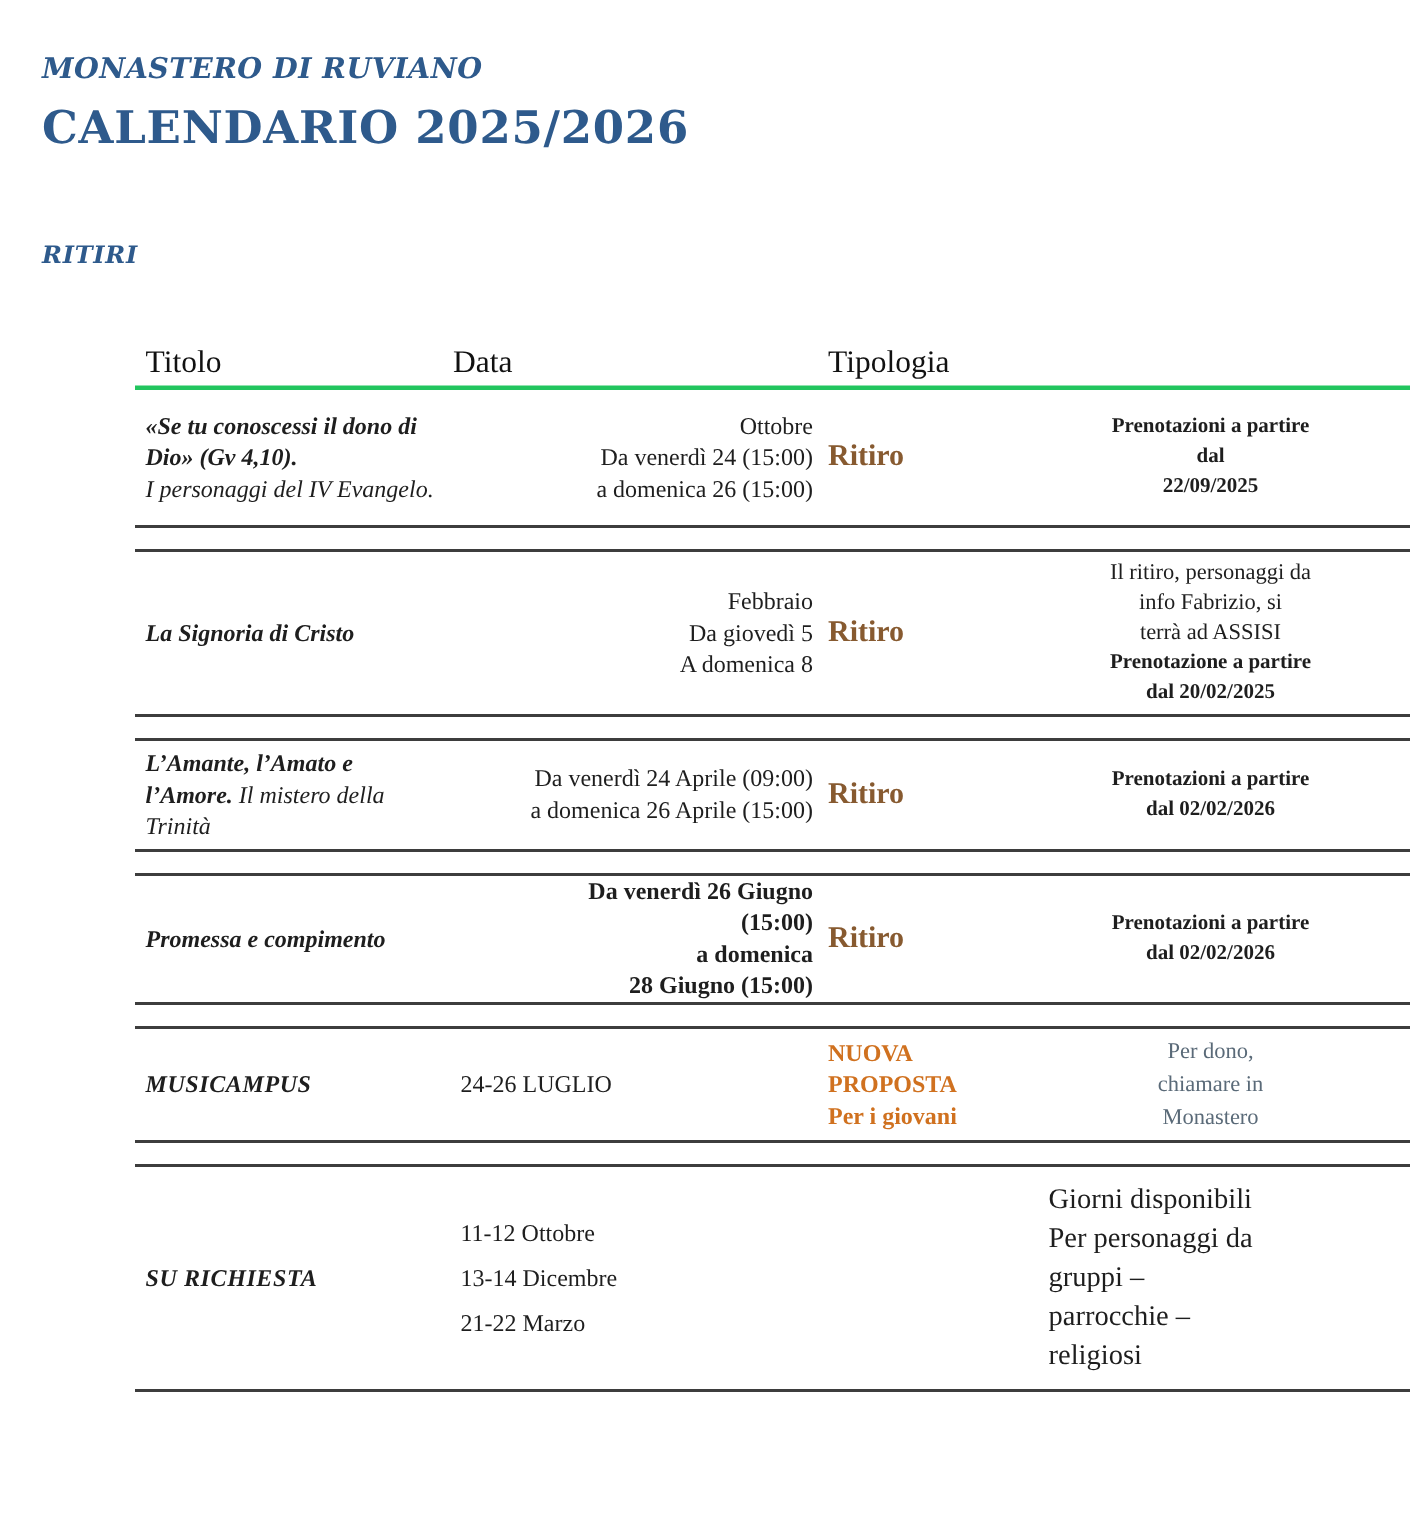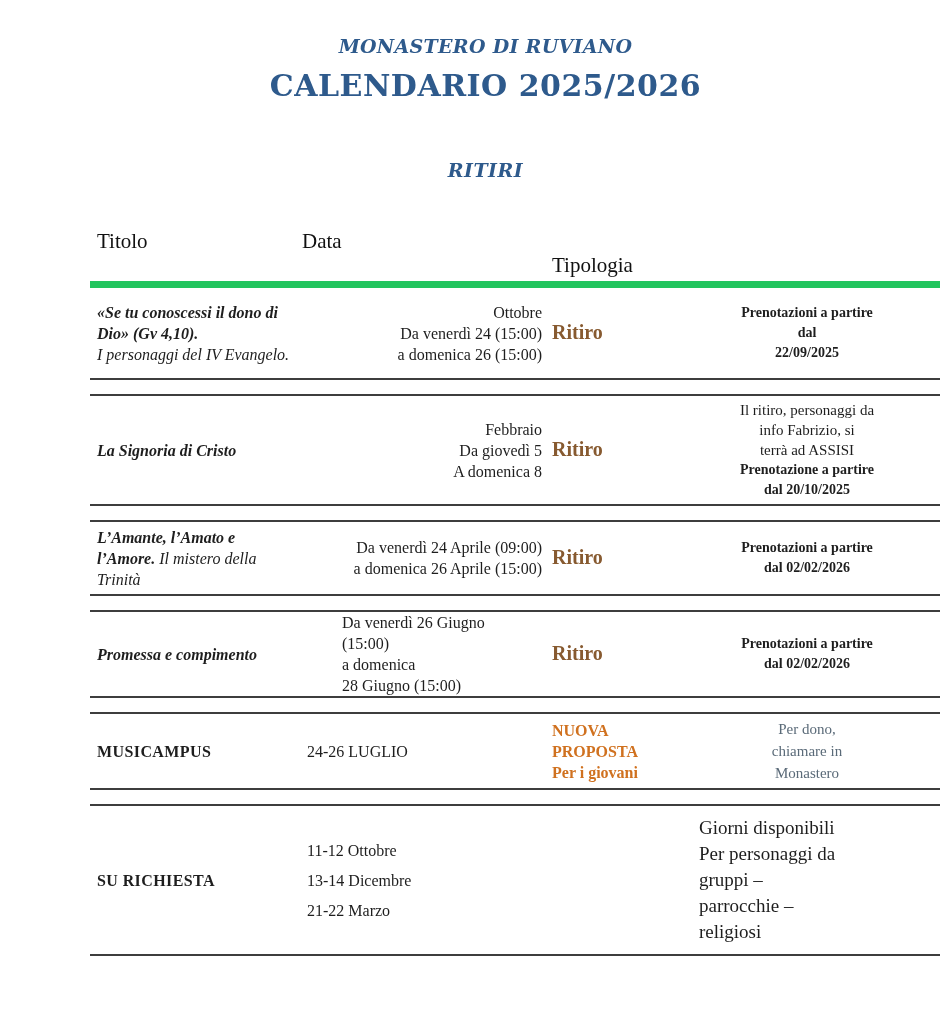--- a/index.html
+++ b/index.html
@@ -1,69 +1,69 @@
 <!DOCTYPE html>
 <html><head>
 <meta charset="utf-8">
 <style>
   html,body{margin:0;padding:0;background:#ffffff;}
   body{
     width:943px;height:1024px;overflow:hidden;
     font-family:"Liberation Serif", serif;
     color:#1e1e1e;
   }
-  .doc-header{ text-align:center; padding-top:34px;padding-left:28px; }
+  .doc-header{ padding-top:34px;padding-left:28px; }
   .doc-subtitle{
     font-family:"DejaVu Serif", serif;
     font-size:19px; font-weight:bold; font-style:italic;
     color:#2e5a8c; line-height:24px; letter-spacing:0.3px;
   }
   .doc-title{
     font-family:"DejaVu Serif", serif;
     font-size:30px; font-weight:bold; color:#2e5a8c;
     line-height:40px; margin:8px 0 0 0; letter-spacing:0.5px;
   }
   .doc-section{
     font-family:"DejaVu Serif", serif;
-    font-size:19px; font-weight:bold; font-style:italic;
+    font-size:16px; font-weight:bold; font-style:italic;
     color:#2e5a8c; line-height:24px; margin-top:52px; letter-spacing:0.5px;
   }
 
   .ritiri-table{ width:850px; margin:46px 0 0 90px; }
 
   .thead{
     display:grid; grid-template-columns:212px 240px 132px 266px;
-    border-bottom:7px solid #22c55e; padding-bottom:3px;
+    border-bottom:3px solid #22c55e; padding-bottom:3px;
   }
   .th{ font-size:21px; line-height:26px; color:#111; }
   .th.c1{ padding-left:7px; }
   .th.c2{ text-align:left; }
-  .th.c3{ padding-left:10px;margin-top:24px; }
+  .th.c3{ padding-left:10px; }
 
   .trow{
     display:grid; grid-template-columns:212px 240px 132px 266px;
     align-items:center;
     border-bottom:2px solid #3d3d3d;
   }
   .trow + .trow{ border-top:2px solid #3d3d3d; margin-top:14px; }
   .r1{ min-height:90px; } .r2{ min-height:96px; } .r3{ min-height:72px; }
   .r4{ min-height:76px; } .r5{ min-height:73px; } .r6{ min-height:148px; }
 
   .cell{ font-size:16px; line-height:21px; }
   .c1cell{ padding-left:7px; padding-right:8px; }
   .c2cell{ text-align:right; }
-  .c2cell.leftish{ text-align:left; padding-left:40px; }
+  .c2cell.leftish{ text-align:right; padding-left:40px;font-weight:bold; }
   .c2cell.left5{ text-align:left; padding-left:5px; }
   .c3cell{ padding-left:10px; }
   .c4cell{ text-align:center; padding:4px 6px; }
   .c4cell.leftbig{ text-align:left; padding-left:25px; font-size:19px; line-height:26px; }
 
   .title-bi{ font-weight:bold; font-style:italic; }
   .title-it{ font-style:italic; }
-  .title-caps{ font-weight:bold; letter-spacing:0.4px; }
+  .title-caps{ font-weight:bold; letter-spacing:0.4px;font-style:italic; }
   .block{ display:block; }
 
   .ritiro{ color:#875a30; font-weight:bold; font-size:20px; }
   .nuova{ color:#d0711f; font-weight:bold; font-size:16px; line-height:21px; }
 
   .note-bold{ font-weight:bold; font-size:14px; line-height:20px; }
   .note-reg{ font-size:15px; line-height:20px; }
   .note-slate{ color:#5a6a78; font-size:15px; line-height:22px; }
 
   .spaced-dates div{ margin:9px 0; }
@@ -118,21 +118,21 @@
         <div>A domenica 8</div>
       </div>
       <div class="cell c3cell">
         <span class="ritiro">Ritiro</span>
       </div>
       <div class="cell c4cell">
         <div class="note-reg">Il ritiro, personaggi da</div>
         <div class="note-reg">info Fabrizio, si</div>
         <div class="note-reg">terrà ad ASSISI</div>
         <div class="note-bold">Prenotazione a partire</div>
-        <div class="note-bold">dal 20/10/2025</div>
+        <div class="note-bold">dal 20/02/2025</div>
       </div>
     </div>
 
     <div class="trow r3">
       <div class="cell c1cell">
         <span class="title-bi">L’Amante, l’Amato e l’Amore.</span>
         <span class="title-it">Il mistero della Trinità</span>
       </div>
       <div class="cell c2cell">
         <div>Da venerdì 24 Aprile (09:00)</div>

